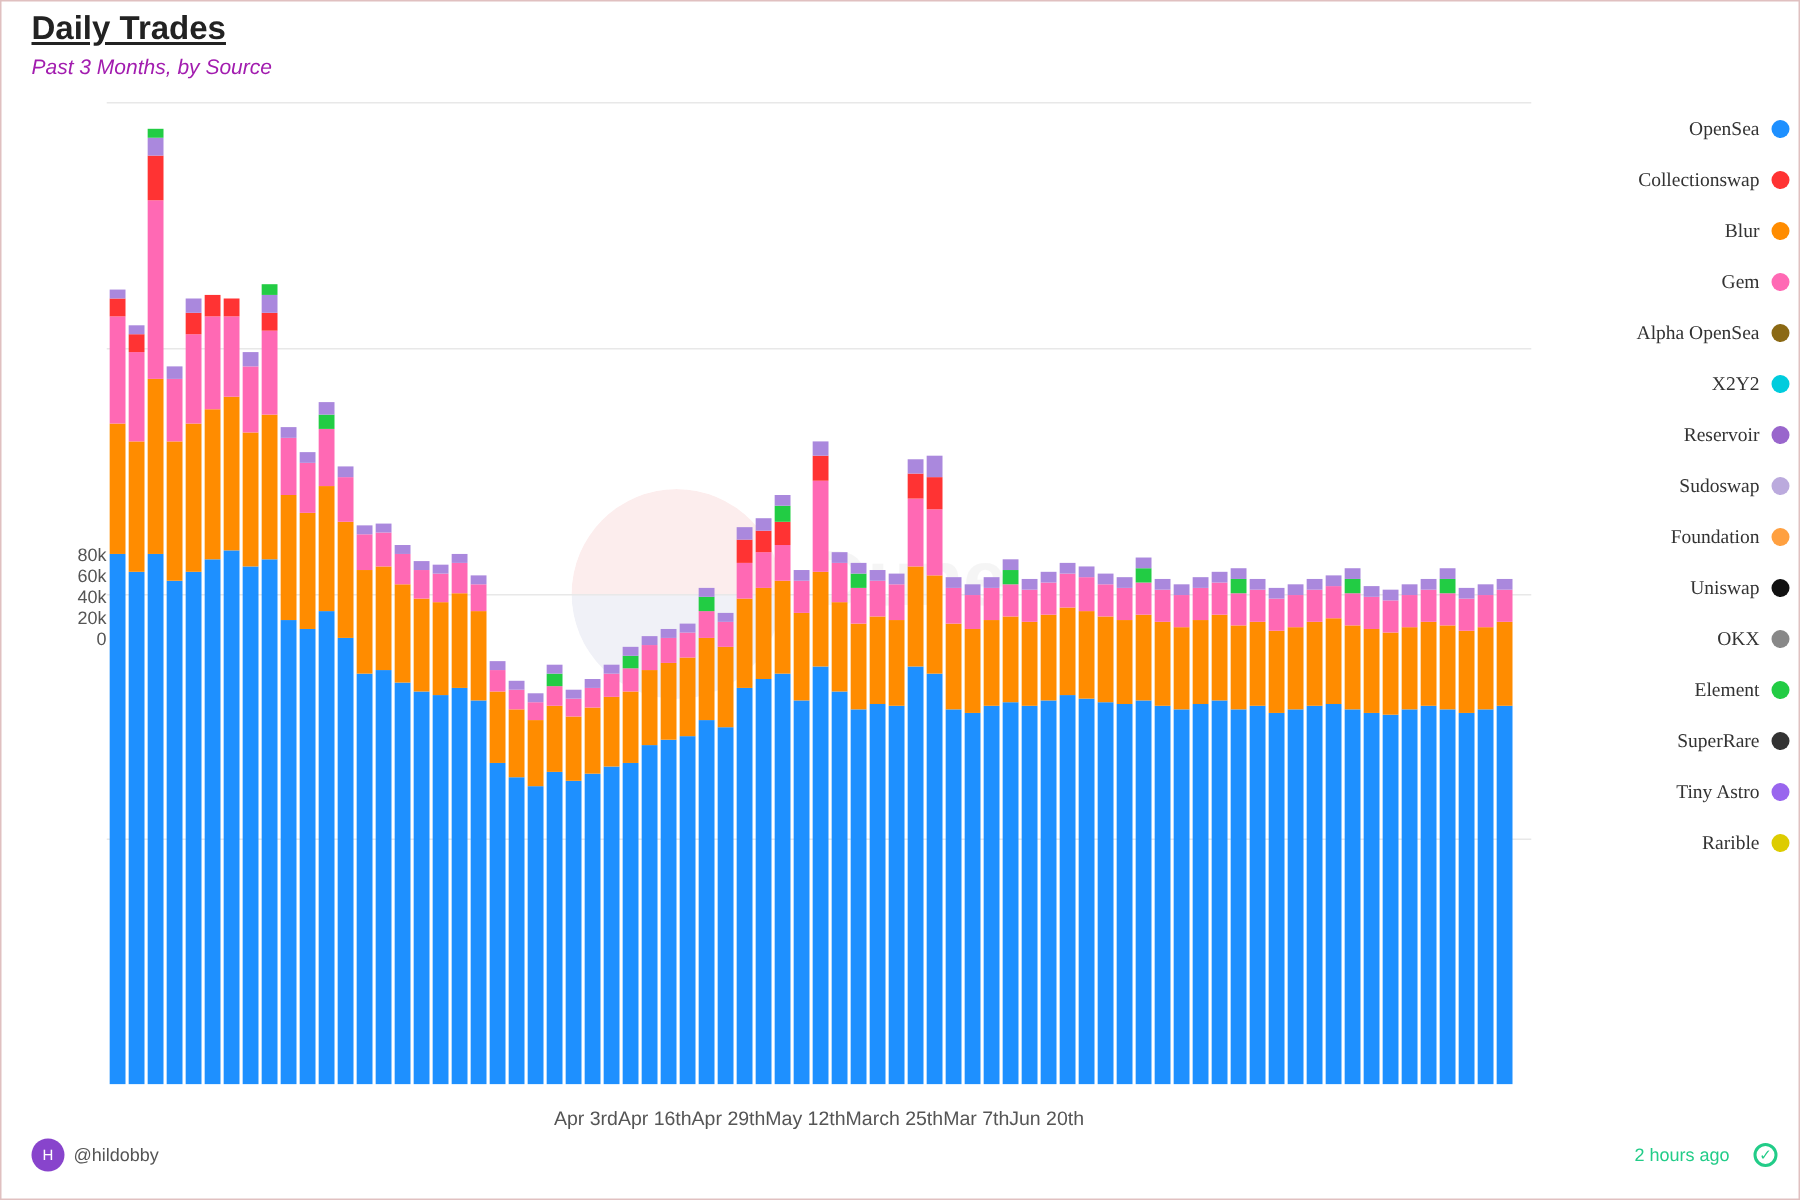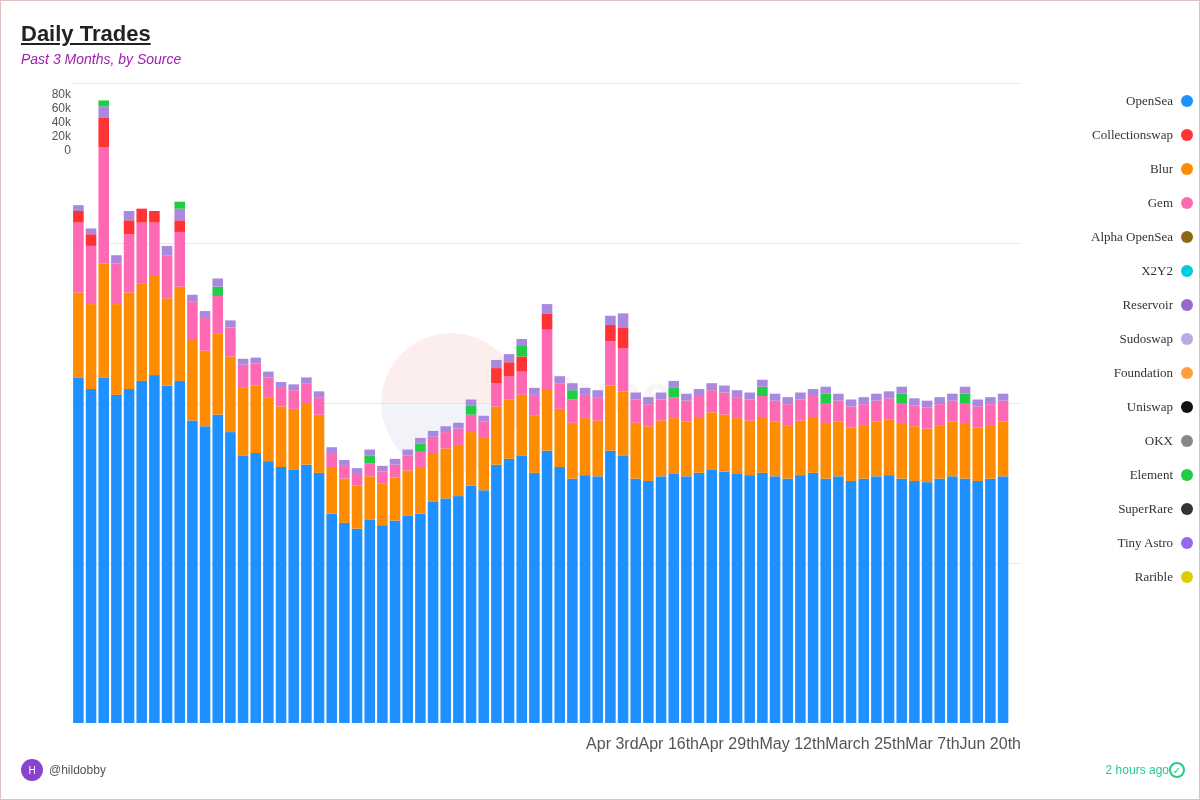--- a/index.html
+++ b/index.html
@@ -8,21 +8,21 @@
       height: 800px;
       background: #fff;
       font-family: Arial, sans-serif;
       overflow: hidden;
       border: 1px solid #e0c0c0;
     }
     .container {
       width: 1200px;
       height: 800px;
       position: relative;
-      padding: 20px 0 20px 20px;
+      padding: 5px 0 20px 20px;
       display: flex;
       flex-direction: column;
     }
     .title {
       font-size: 22px;
       font-weight: bold;
       text-decoration: underline;
       color: #222;
       margin-bottom: 4px;
     }
@@ -35,21 +35,21 @@
     .chart-area {
       display: flex;
       flex: 1;
       min-height: 0;
     }
     .y-axis {
       width: 50px;
       height: 100%;
       display: flex;
       flex-direction: column;
-      justify-content: flex-start;
+      justify-content: center;
       align-items: flex-end;
       padding-bottom: 30px;
       padding-top: 4px;
       font-size: 12px;
       color: #555;
     }
     .bars-area {
       flex: 1;
       display: flex;
       flex-direction: column;
@@ -76,22 +76,22 @@
       height: 100%;
     }
     .x-axis {
       height: 30px;
       display: flex;
       align-items: flex-end;
     }
     .x-labels {
       display: flex;
       width: 100%;
-      justify-content: flex-end;
-      font-size: 16px;
+      justify-content: center;
+      font-size: 13px;
       color: #555;
       padding-top: 6px;
     }
     .legend-panel {
       width: 180px;
       overflow-y: scroll;
       height: 580px;
       padding: 10px 8px;
       border-left: none;
       scrollbar-width: thin;
@@ -178,21 +178,21 @@
       display: flex;
       align-items: center;
       justify-content: center;
       color: white;
       font-size: 10px;
     }
     .footer-time {
       color: #22cc88;
       display: flex;
       align-items: center;
-      gap: 0;
+      gap: 16px;
     }
     .check-circle {
       width: 16px;
       height: 16px;
       border-radius: 50%;
       border: 2px solid #22cc88;
       display: flex;
       align-items: center;
       justify-content: center;
       font-size: 10px;

